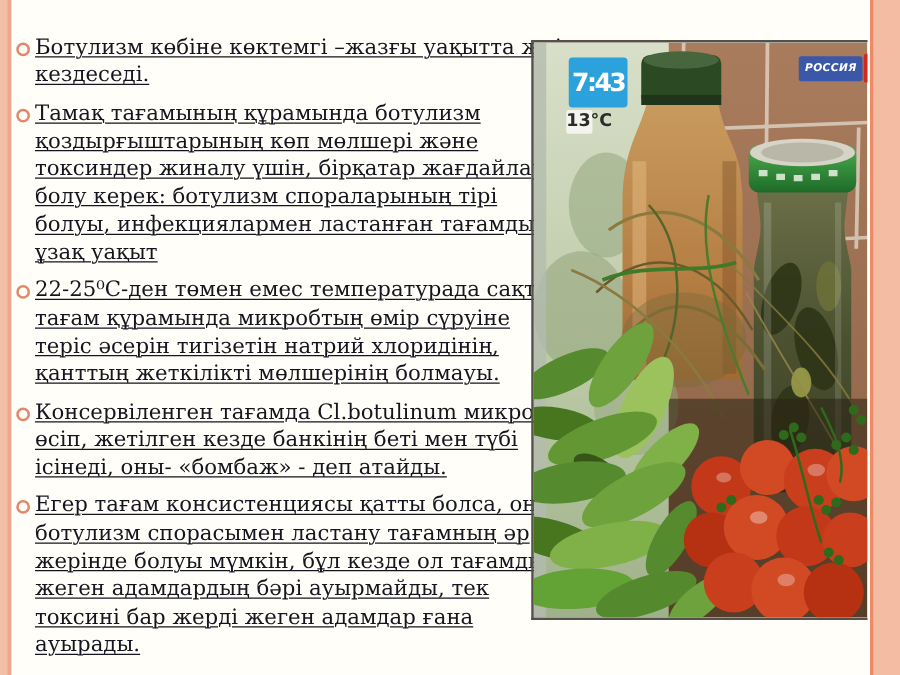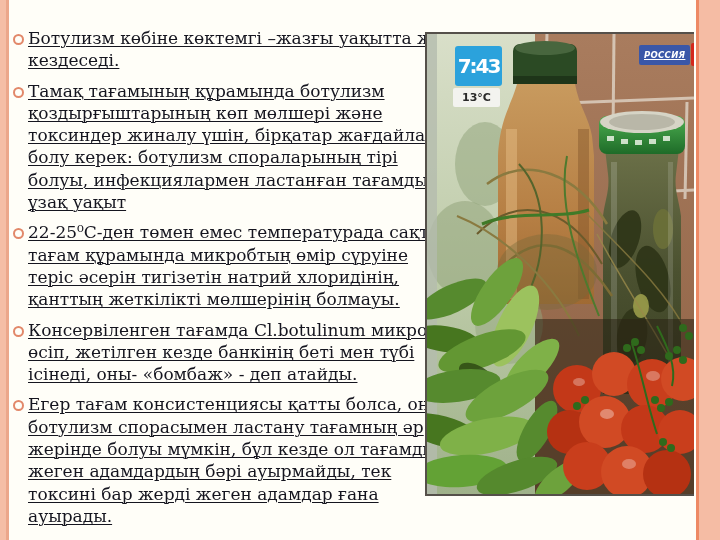--- a/index.html
+++ b/index.html
@@ -55,34 +55,34 @@
   }
   .photo svg{display:block;width:267px;height:460px;}
   .tv-time{
     position:absolute;left:28px;top:12px;width:47px;height:40px;
     background:#2BA2DC;border-radius:3px;
     color:#FFFFFF;font-family:"DejaVu Sans","Liberation Sans",sans-serif;
     font-weight:bold;font-size:20px;line-height:40px;letter-spacing:-2px;
     text-align:center;
   }
   .tv-temp{
-    position:absolute;left:26px;top:54px;width:47px;height:19px;
+    position:absolute;left:26px;top:54px;width:21px;height:19px;
     background:#F3F3EF;border-radius:2px;
     color:#2A2A2A;font-family:"DejaVu Sans","Liberation Sans",sans-serif;
-    font-weight:bold;font-size:11px;line-height:19px;text-align:center;
+    font-weight:bold;font-size:14px;line-height:19px;text-align:center;
   }
   .tv-logo{
     position:absolute;left:212px;top:9px;
     display:flex;align-items:center;gap:1px;
   }
   .ch-name{
     background:#3A57A8;color:#FFFFFF;
     font-family:"DejaVu Sans","Liberation Sans",sans-serif;
     font-weight:bold;font-style:italic;font-size:8.5px;
-    letter-spacing:.3px;padding:5px 5px;border-radius:2px;text-decoration:underline;
+    letter-spacing:.3px;padding:5px 5px;border-radius:2px;
   }
   .ch-num{
     background:#D4281C;color:#FFFFFF;width:15px;height:23px;
     font-family:"DejaVu Sans","Liberation Sans",sans-serif;
     font-weight:bold;font-style:italic;font-size:16px;
     border-radius:2px;display:flex;align-items:center;justify-content:center;
   }
 </style>
 </head>
 <body>

